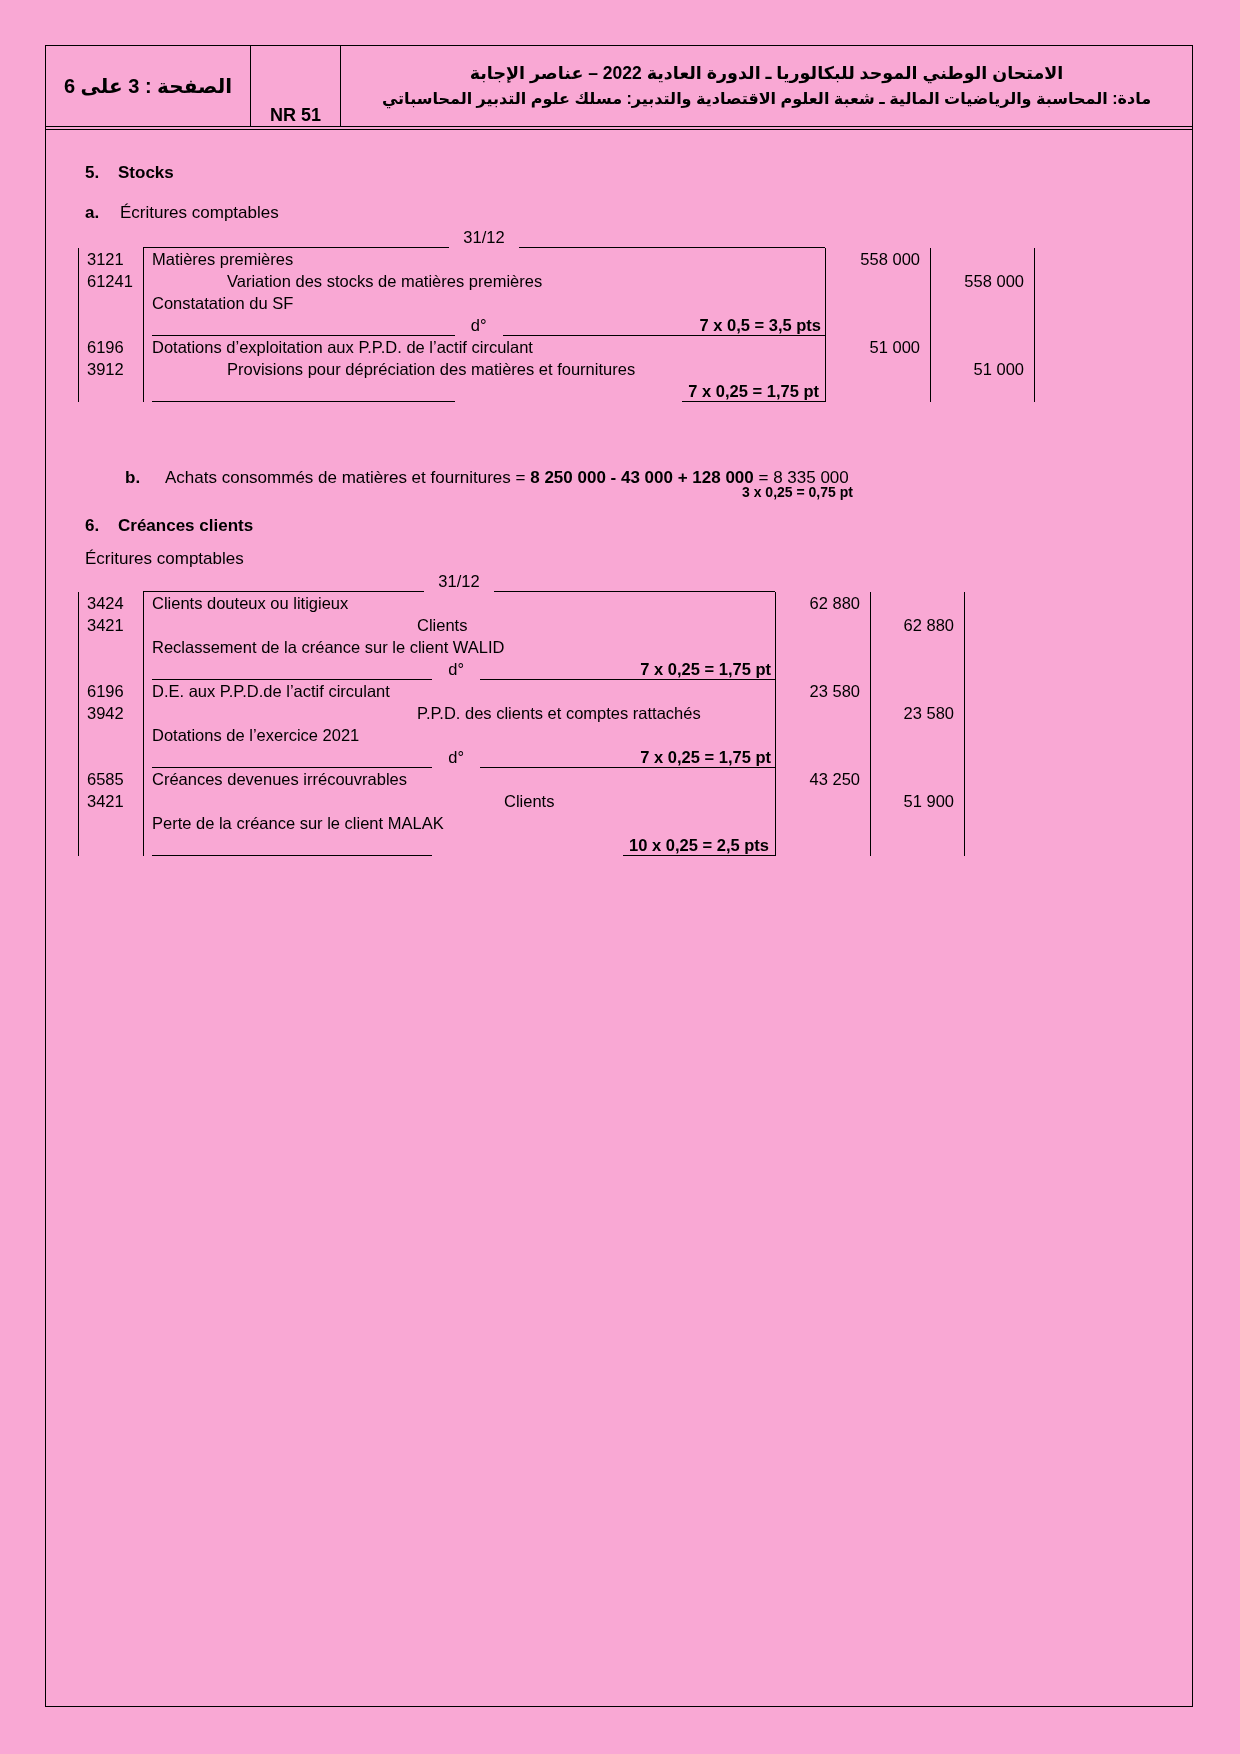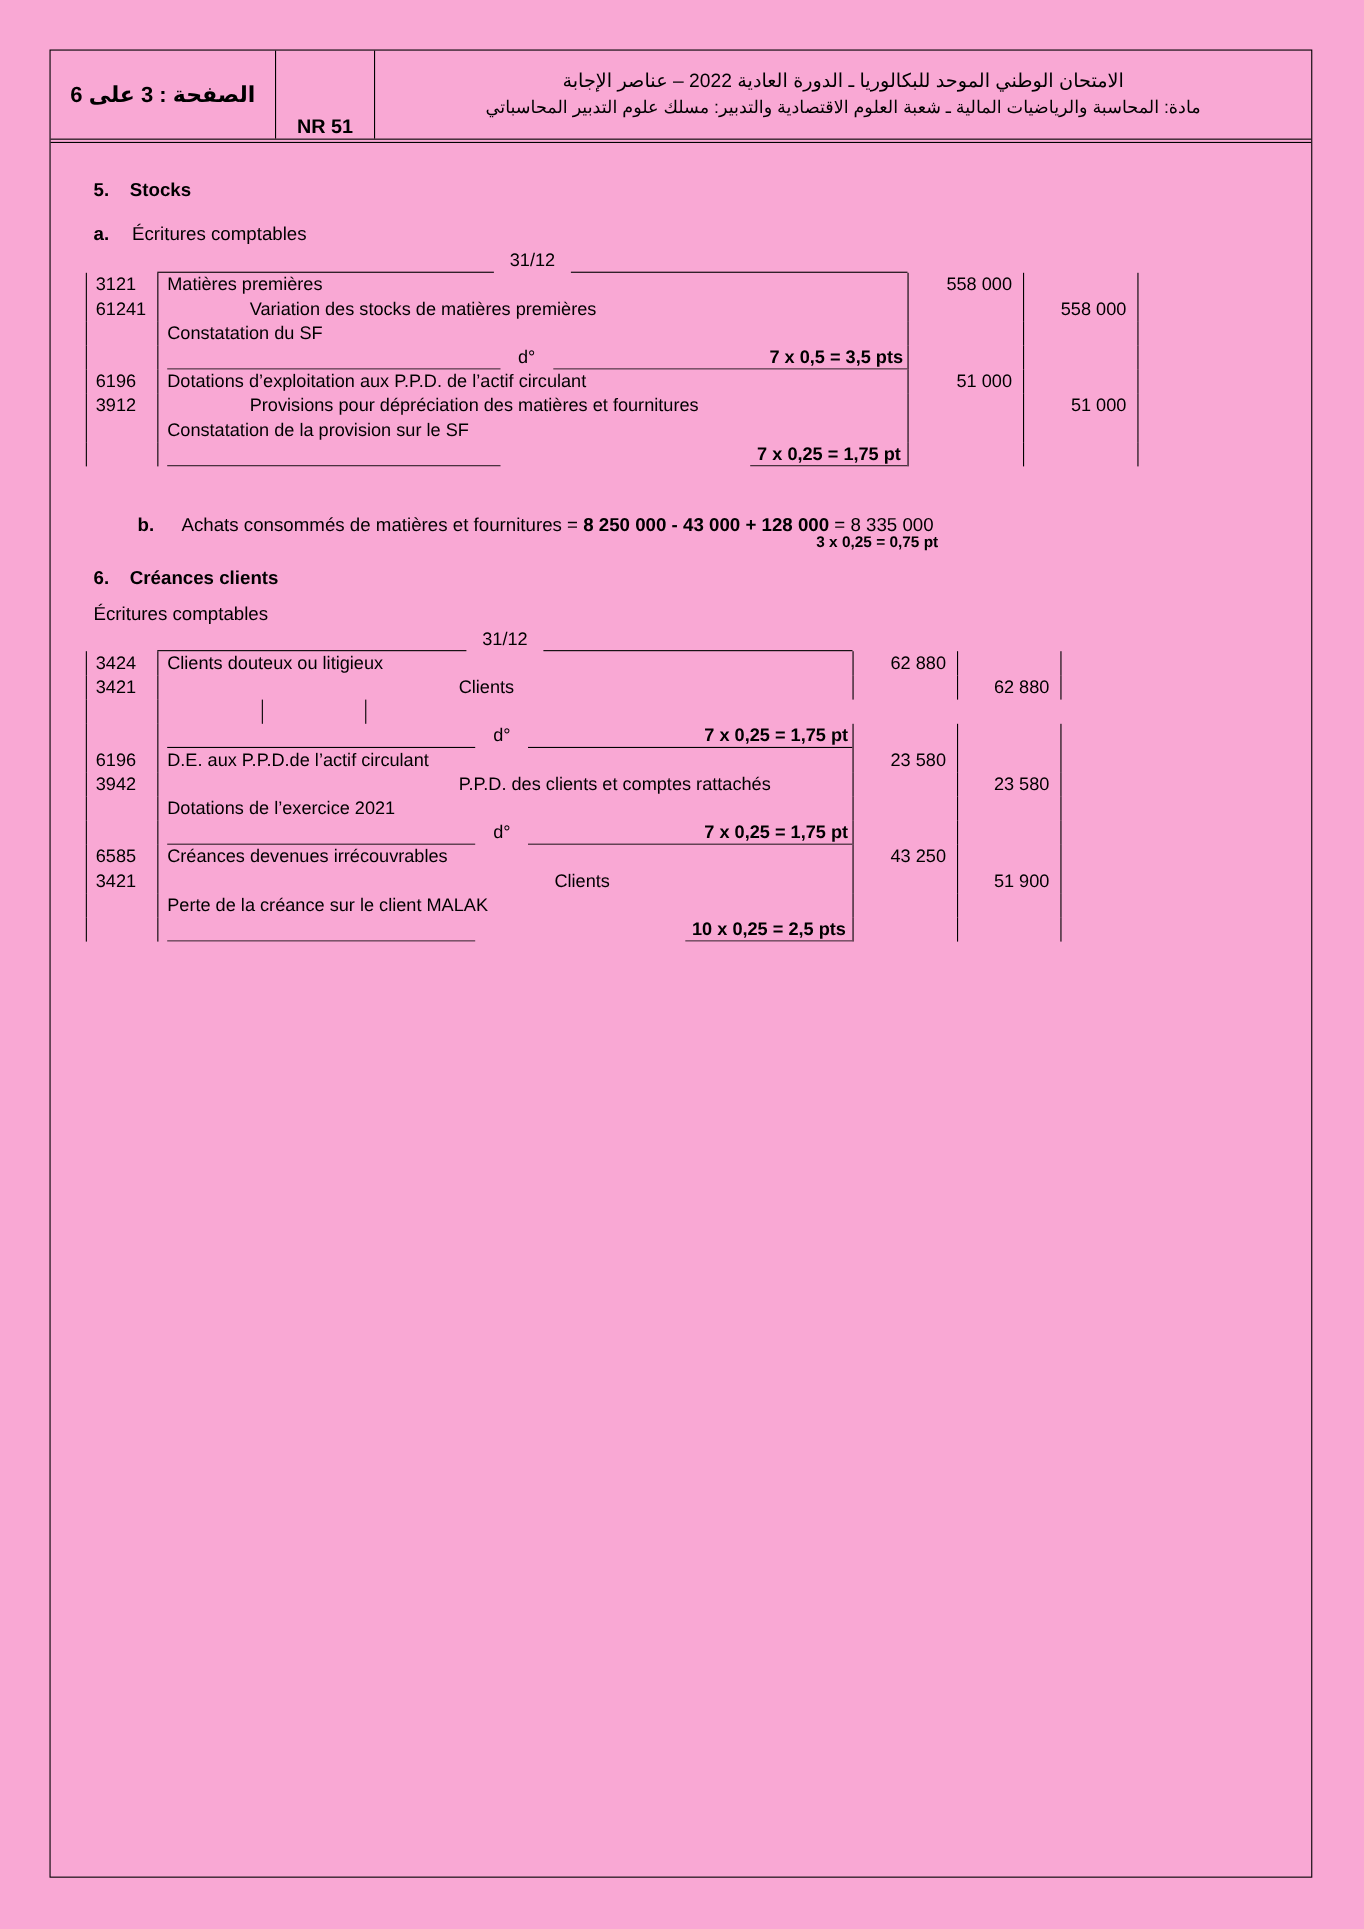--- a/index.html
+++ b/index.html
@@ -20,21 +20,21 @@
   
   .header{
     display:flex;
     height:84px;
     border-bottom:4px double #000;
     box-sizing:border-box;
   }
   .hcell{box-sizing:border-box;display:flex;flex-direction:column;justify-content:center;align-items:center;}
   .h-page{width:205px;border-right:1.8px solid #000;font-weight:700;font-size:20px;}
   .h-nr{width:90px;border-right:1.8px solid #000;font-weight:700;font-size:18px;justify-content:flex-end;padding-top:16px;}
-  .h-title{flex:1;font-weight:400;text-align:right;line-height:25px;}
+  .h-title{flex:1;font-weight:700;text-align:right;line-height:25px;}
   .h-title .t1{font-size:17.5px;}
   .h-title .t2{font-size:16px;}
   
   .abs{position:absolute;}
   .heading{font-size:17px;font-weight:700;}
   .heading .num{display:inline-block;width:33px;}
   .sub{font-size:17px;}
   .sub .num{display:inline-block;width:35px;font-weight:700;}
   .para{font-size:17px;}
   .para .num{display:inline-block;width:40px;font-weight:700;}
@@ -141,26 +141,20 @@
       <div class="jamt last"></div>
     </div>
 
     <div class="jrow">
       <div class="jacct">3912</div>
       <div class="jbody"><span class="ind-a">Provisions pour dépréciation des matières et fournitures</span></div>
       <div class="jamt"></div>
       <div class="jamt last">51 000</div>
     </div>
 
-    <div class="jrow">
-      <div class="jacct"></div>
-      <div class="jbody"><span>Constatation de la provision sur le SF</span></div>
-      <div class="jamt"></div>
-      <div class="jamt last"></div>
-    </div>
 
     <div class="jrow">
       <div class="jacct"></div>
       <div class="jbody">
         <div class="sep">
           <span class="sep-l"></span>
           <span class="sep-gap"></span>
           <span class="fin-r">7 x 0,25 = 1,75 pt</span>
         </div>
       </div>
@@ -196,20 +190,21 @@
 
     <div class="jrow">
       <div class="jacct">3421</div>
       <div class="jbody"><span class="ind-b">Clients</span></div>
       <div class="jamt"></div>
       <div class="jamt last">62 880</div>
     </div>
 
     <div class="jrow">
       <div class="jacct"></div>
+      <div class="jbody"><span>Reclassement de la créance sur le client WALID</span></div>
       <div class="jamt"></div>
       <div class="jamt last"></div>
     </div>
 
     <div class="jrow">
       <div class="jacct"></div>
       <div class="jbody">
         <div class="sep">
           <span class="sep-l"></span>
           <span class="sep-d">d°</span>

